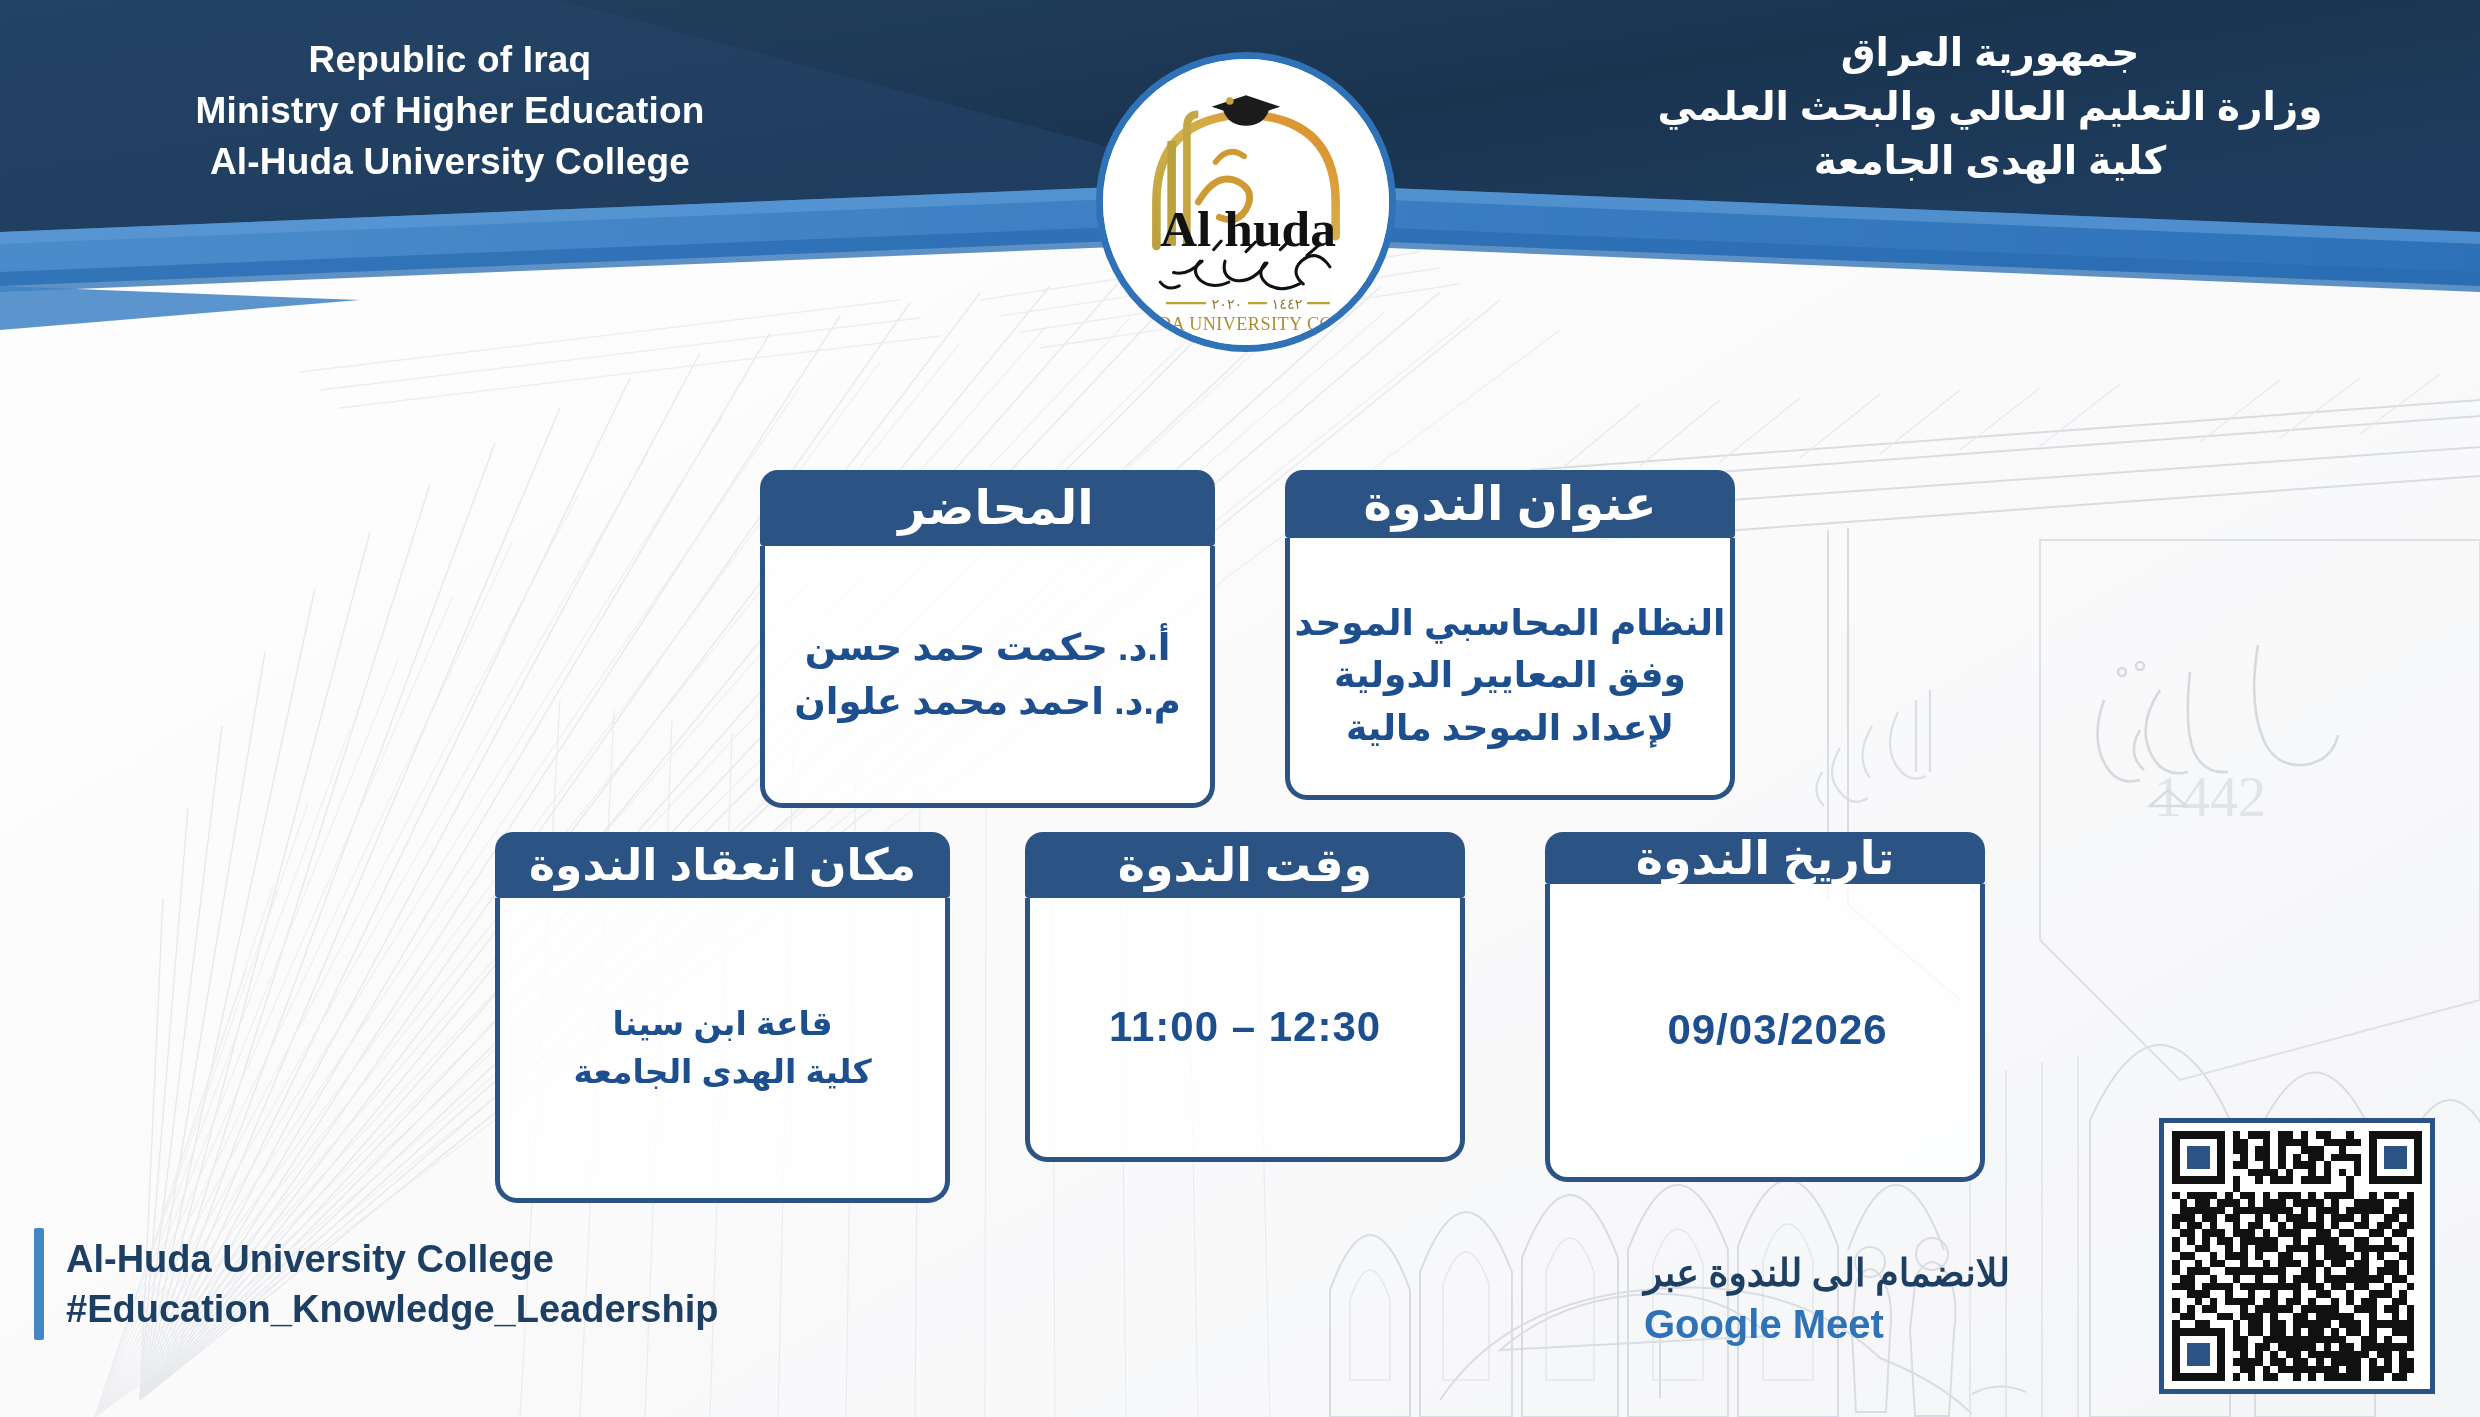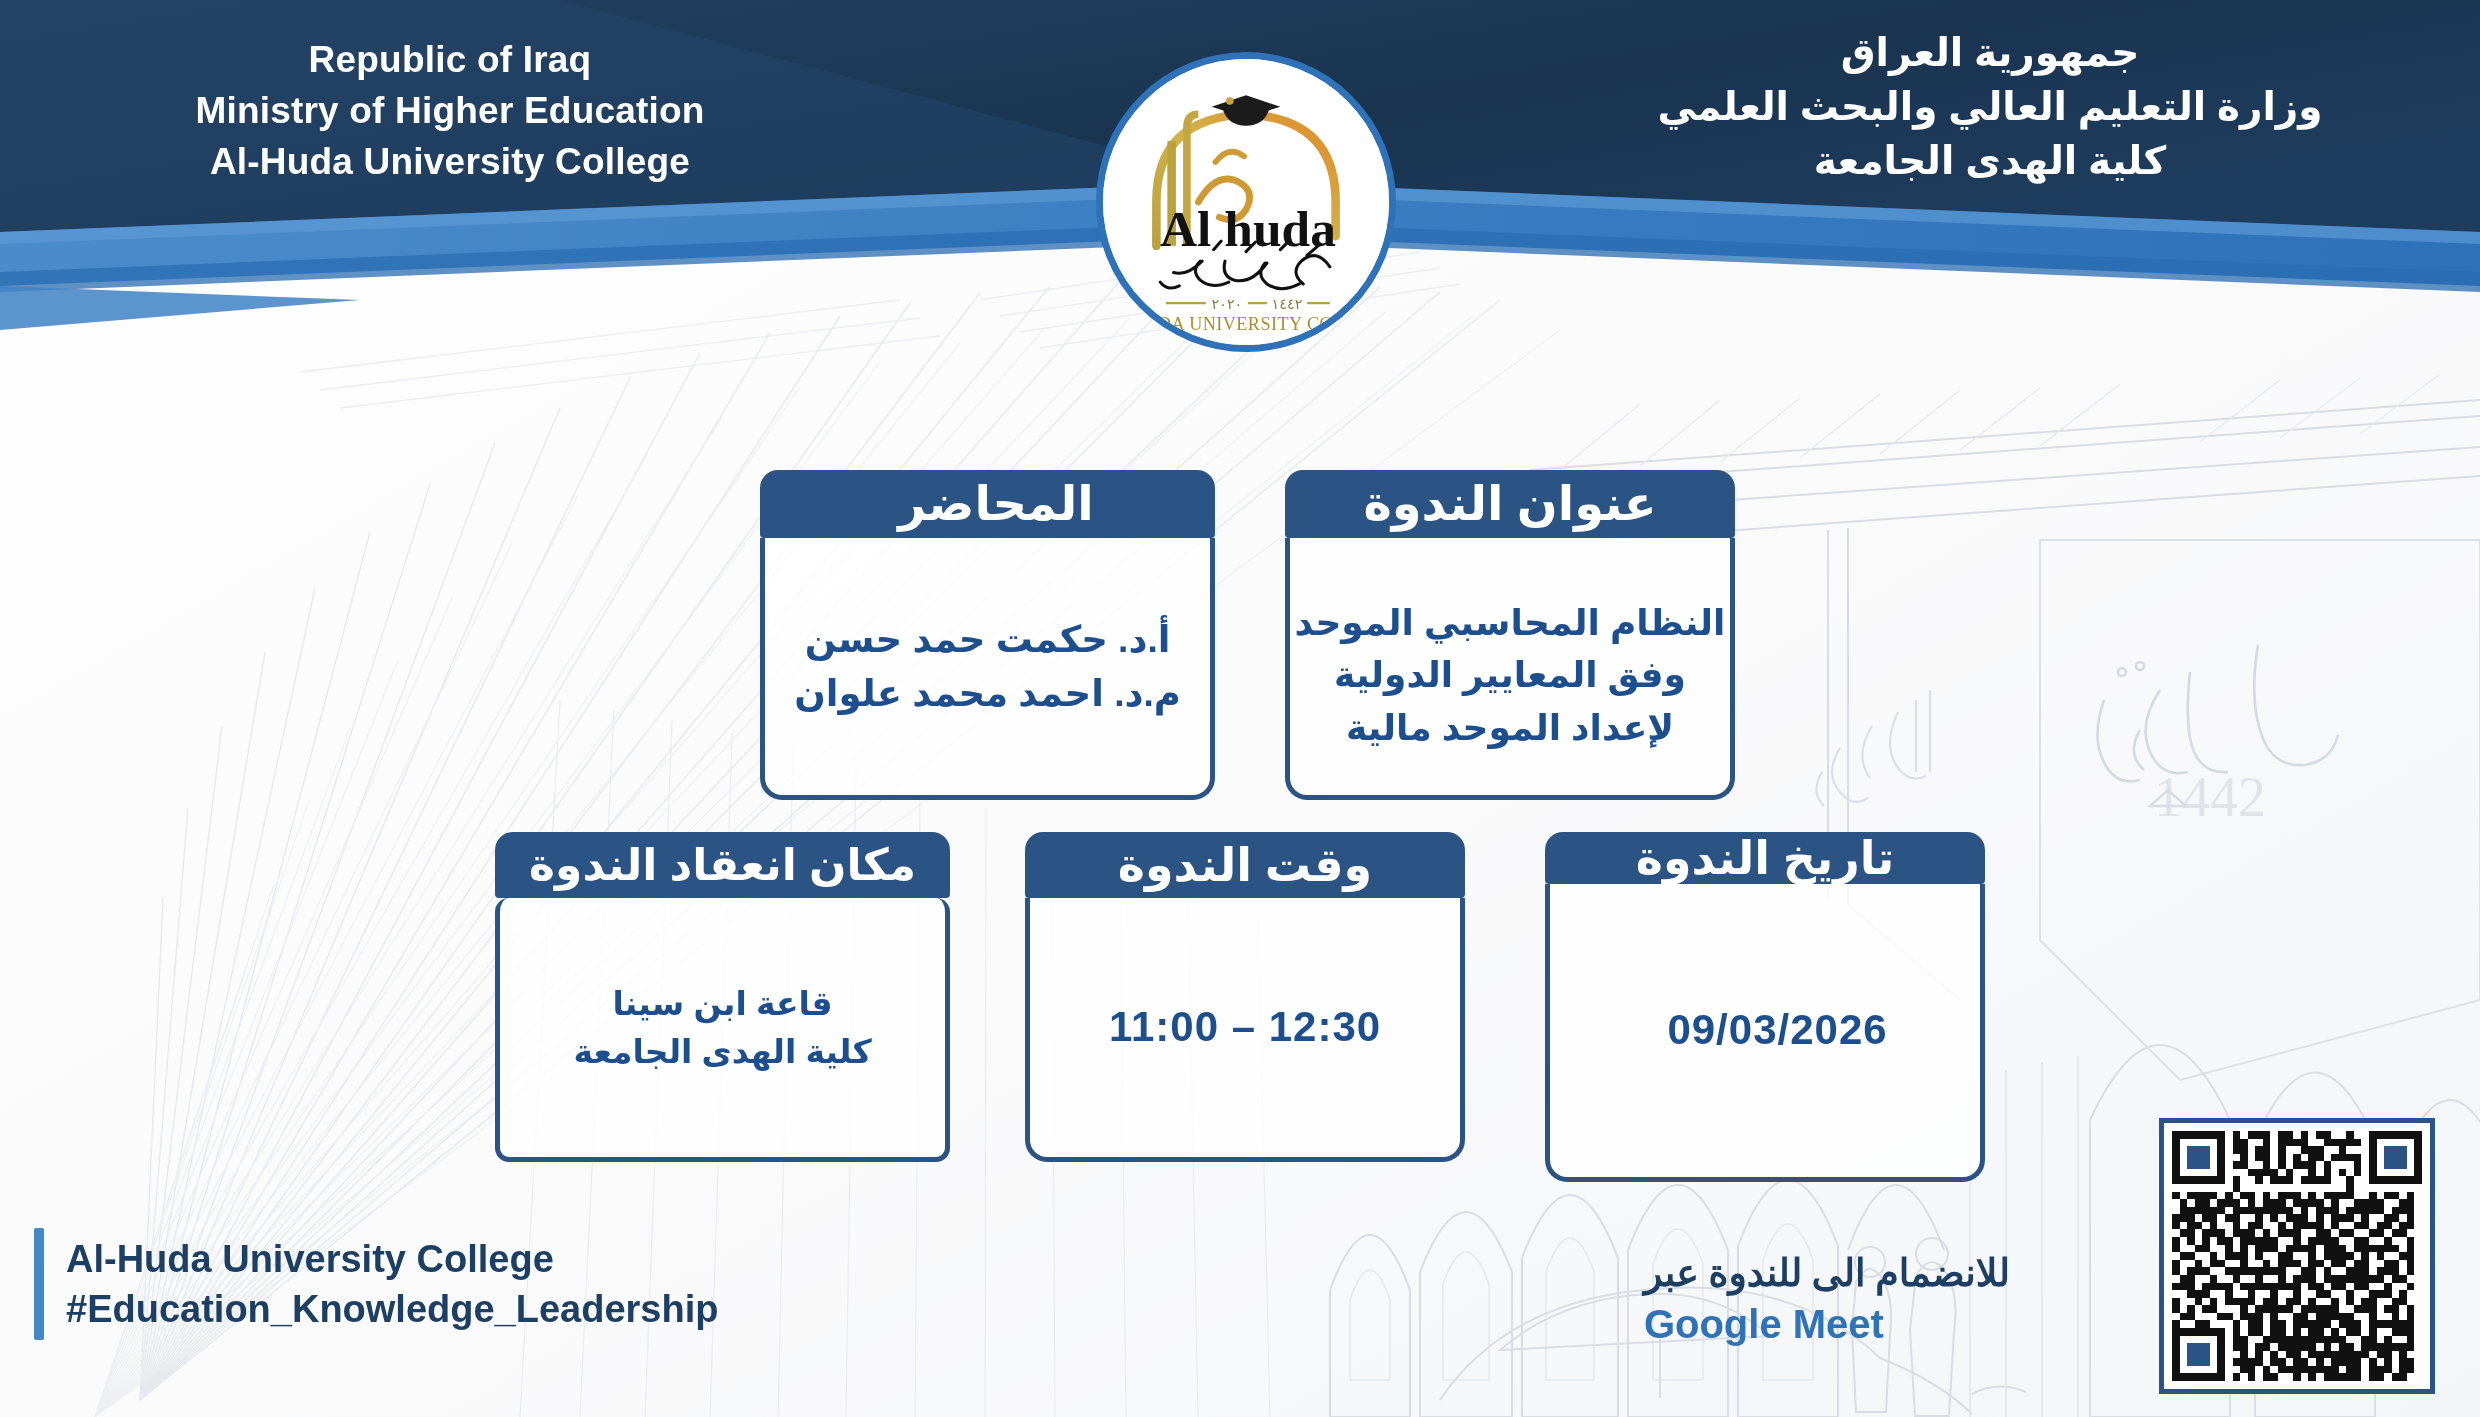--- a/index.html
+++ b/index.html
@@ -87,30 +87,30 @@
     font-weight:bold;
     text-align:center;
     display:flex;flex-direction:column;align-items:center;justify-content:center;
     box-sizing:border-box;
     line-height:1.45;
   }
   .card-body span{display:block;white-space:nowrap;}
 
   
   #card-lecturer{left:760px;top:470px;width:455px;height:330px;}
-  #card-lecturer .card-head{height:68px;font-size:48px;padding-left:17px;}
+  #card-lecturer .card-head{height:76px;font-size:48px;padding-left:17px;}
   #card-lecturer .card-body{height:262px;font-size:37px;}
 
   #card-title{left:1285px;top:470px;width:450px;height:330px;}
   #card-title .card-head{height:68px;font-size:48px;}
   #card-title .card-body{height:262px;font-size:36px;padding-top:18px;}
 
   #card-place{left:495px;top:832px;width:455px;height:330px;}
   #card-place .card-head{height:66px;font-size:44px;}
-  #card-place .card-body{height:264px;font-size:33px;border-radius:14px;}
+  #card-place .card-body{height:305px;font-size:33px;}
 
   #card-time{left:1025px;top:832px;width:440px;height:330px;}
   #card-time .card-head{height:66px;font-size:46px;}
   #card-time .card-body{height:264px;font-size:42px;direction:ltr;letter-spacing:1px;}
 
   #card-date{left:1545px;top:832px;width:440px;height:330px;}
   #card-date .card-head{height:52px;font-size:46px;}
   #card-date .card-body{height:298px;font-size:42px;direction:ltr;letter-spacing:1px;padding-left:25px;}
 
   

